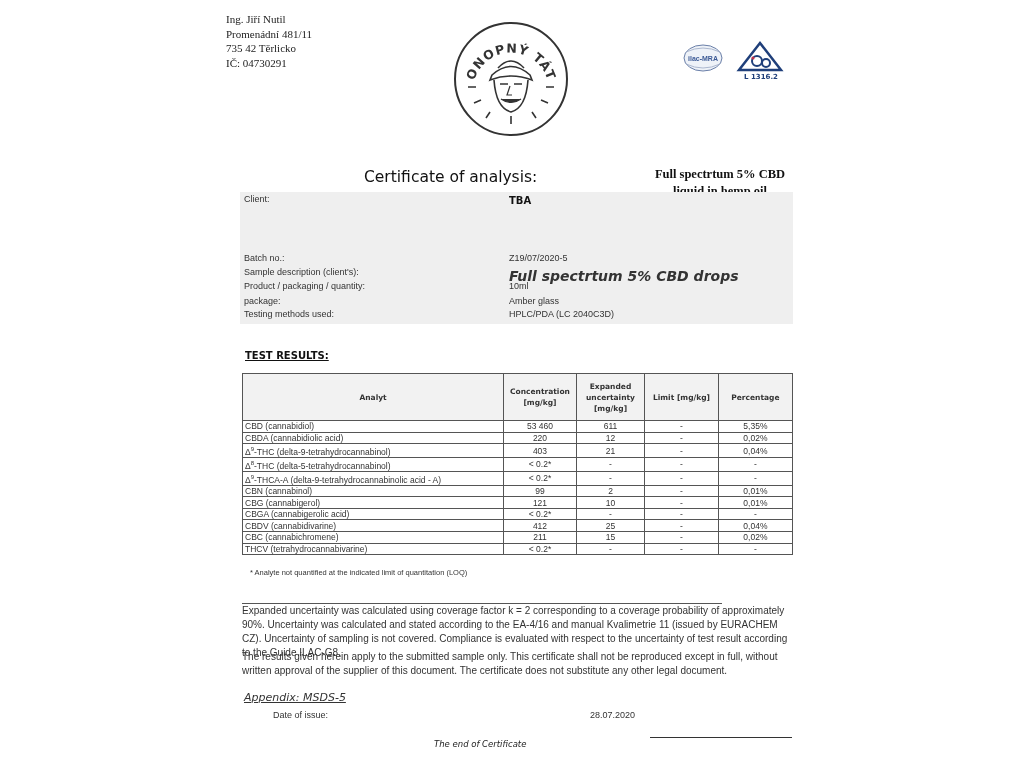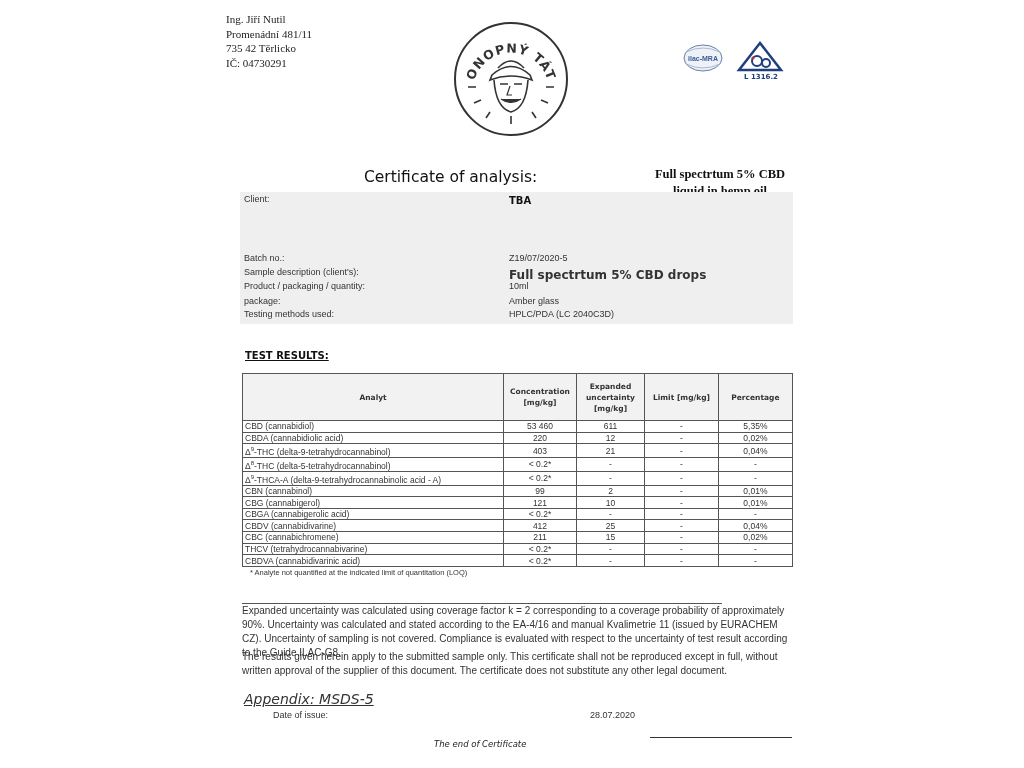--- a/index.html
+++ b/index.html
@@ -6,32 +6,32 @@
   body { width:1024px; height:768px; position:relative; overflow:hidden; font-family:"Liberation Sans", sans-serif; color:#222; }
   .abs { position:absolute; }
   .addr { left:226px; top:12px; font-family:"Liberation Serif", serif; font-size:11px; line-height:14.5px; color:#222; }
   .logo { left:452px; top:20px; width:118px; height:118px; }
   .accred { left:683px; top:40px; width:110px; height:42px; }
   .cert-title { left:364px; top:168px; font-family:"DejaVu Sans", sans-serif; font-size:15.5px; color:#111; }
   .product-title { left:640px; top:166px; width:160px; text-align:center; font-family:"Liberation Serif", serif; font-weight:bold; font-size:12.5px; line-height:17px; color:#111; }
   .info-box { left:240px; top:192px; width:553px; height:132px; background:#efefef; }
   .info-row { position:absolute; left:4px; font-size:9px; color:#333; }
   .info-val { position:absolute; left:269px; font-size:9px; color:#333; }
-  .info-val.bold { font-weight:bold; font-family:"DejaVu Sans", sans-serif; font-size:12px; }
+  .info-val.bold { font-weight:bold; font-family:"DejaVu Sans", sans-serif; font-size:14px;font-style:italic; }
   .info-val.client { font-weight:bold; font-family:"DejaVu Sans", sans-serif; font-size:10px; color:#111; }
   .tr-title { left:245px; top:350px; font-family:"DejaVu Sans", sans-serif; font-weight:bold; font-size:10px; text-decoration:underline; color:#111; }
   table.results { position:absolute; left:242px; top:373px; width:551px; border-collapse:collapse; font-size:8.5px; }
   table.results th { background:#f2f2f2; font-family:"DejaVu Sans", sans-serif; font-weight:bold; font-size:7.5px; color:#333; border:1.5px solid #555; height:44px; line-height:11px; text-align:center; }
   table.results td { border:1px solid #555; height:10.6px; padding:0 2px; color:#333; line-height:10px; }
   table.results td.c { text-align:center; }
   table.results td.n { text-align:left; }
   .footnote { left:250px; top:568px; font-size:7.5px; color:#333; }
   .hr1 { left:242px; top:603px; width:480px; height:1px; background:#555; }
   .para { left:242px; width:555px; font-size:10px; line-height:14px; color:#333; }
-  .appendix { left:244px; top:691px; font-family:"DejaVu Sans", sans-serif; font-style:italic; font-size:14px; text-decoration:underline; color:#333; }
+  .appendix { left:244px; top:691px; font-family:"DejaVu Sans", sans-serif; font-style:italic; font-size:11px; text-decoration:underline; color:#333; }
   .doi-l { left:244px; top:710px; font-size:9px; color:#333;margin-left:29px; }
   .doi-v { left:590px; top:710px; font-size:9px; color:#333; }
   .sigline { left:650px; top:737px; width:142px; height:1px; background:#333; }
   .end { left:434px; top:739px; font-family:"DejaVu Sans", sans-serif; font-style:italic; font-size:8.5px; color:#222; }
   sup { font-size:6px; }
 </style>
 </head>
 <body>
 
 <div class="abs addr">
@@ -185,27 +185,20 @@
         <td class="c">-</td>
         <td class="c">0,02%</td>
       </tr>
       <tr>
         <td class="n"><span>THCV (tetrahydrocannabivarine)</span></td>
         <td class="c">&lt; 0.2*</td>
         <td class="c">-</td>
         <td class="c">-</td>
         <td class="c">-</td>
       </tr>
-      <tr>
-        <td class="n"><span>CBDVA (cannabidivarinic acid)</span></td>
-        <td class="c">&lt; 0.2*</td>
-        <td class="c">-</td>
-        <td class="c">-</td>
-        <td class="c">-</td>
-      </tr>
     </tbody>
 </table>
 
 <div class="abs footnote">*  Analyte not quantified at the indicated limit of quantitation (LOQ)</div>
 
 <div class="abs hr1"></div>
 <div class="abs para" style="top:604px;">Expanded uncertainty was calculated using coverage factor k = 2 corresponding to a coverage probability of approximately 90%. Uncertainty was calculated and stated according to the EA-4/16 and manual Kvalimetrie 11 (issued by EURACHEM CZ). Uncertainty of sampling is not covered. Compliance is evaluated with respect to the uncertainty of test result according to the Guide ILAC-G8.</div>
 <div class="abs para" style="top:650px;">The results given herein apply to the submitted sample only. This certificate shall not be reproduced except in full, without written approval of the supplier of this document. The certificate does not substitute any other legal document.</div>
 
 <div class="abs appendix">Appendix: MSDS-5</div>

